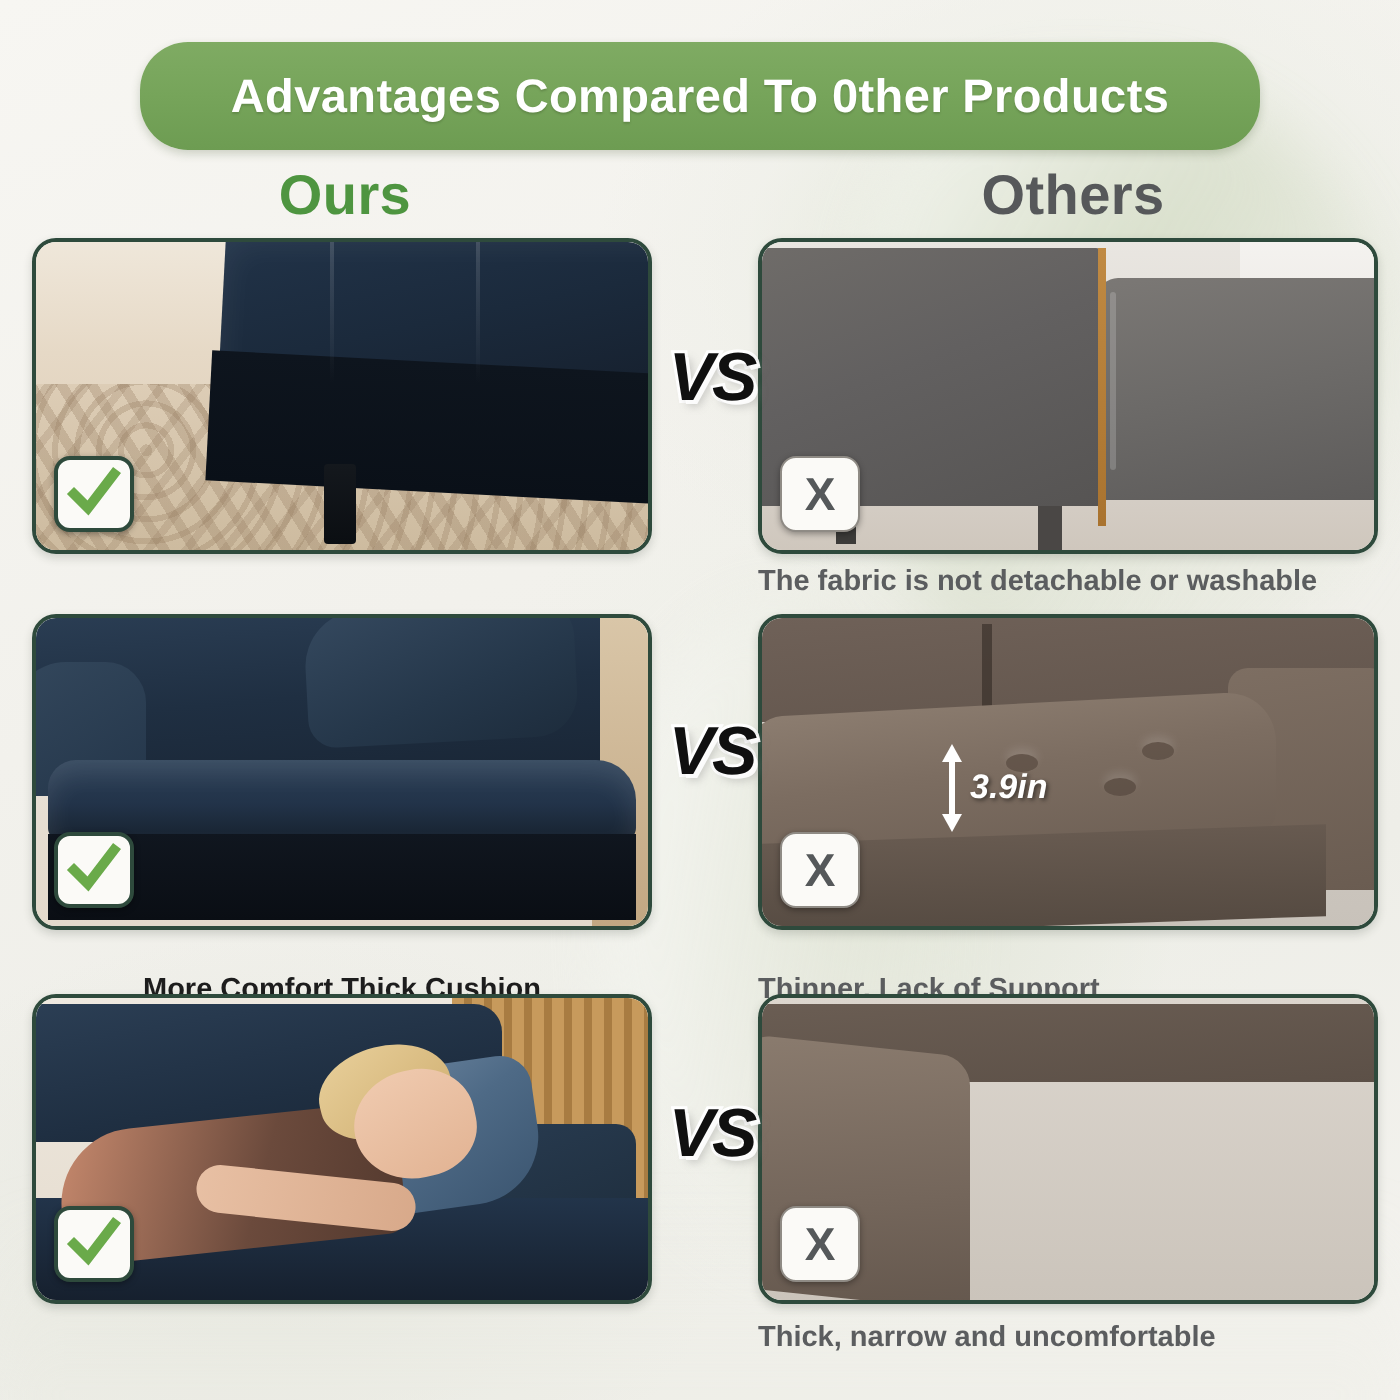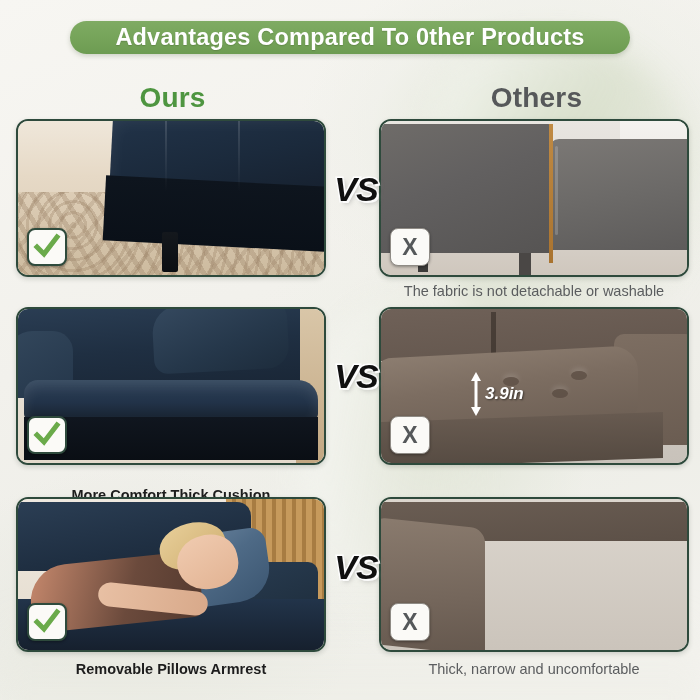--- a/index.html
+++ b/index.html
@@ -45,21 +45,21 @@
     left: 0px; top: 600px; width: 700px; height: 120px;
     background: linear-gradient(180deg, rgba(240,240,233,0) 0%, rgba(233,234,224,.7) 100%);
   }
 
   
   .banner {
     position: absolute;
     left: 70px;
     top: 21px;
     width: 560px;
-    height: 33px;
+    height: 54px;
     border-radius: 24px;
     background: linear-gradient(180deg, #7fab63 0%, #76a45a 50%, #6d9c52 100%);
     box-shadow: 0 2px 5px rgba(60,80,40,.22);
     display: flex;
     align-items: center;
     justify-content: center;
     box-sizing: border-box;
   }
   .banner-text {
     color: #ffffff;
@@ -416,23 +416,22 @@
   .caption.left {
     left: 16px;
     width: 310px;
     text-align: center;
     color: #1d1d1d;
     font-weight: bold;
   }
   .caption.right {
     left: 379px;
     width: 310px;
-    text-align: center;
     color: #5b5d5f;
-    font-weight: normal;
+    font-weight: bold;
   }
   .cap-r1 { top: 283px; }
   .cap-r2 { top: 487px; }
   .cap-r3 { top: 661px; }
 </style>
 </head>
 <body>
 
 <div class="page">
 
@@ -523,20 +522,21 @@
     <svg class="arrow" width="12" height="44" viewBox="0 0 12 44">
       <line x1="6" y1="7" x2="6" y2="37" stroke="#ffffff" stroke-width="3"></line>
       <polygon points="6,0 11,9 1,9" fill="#ffffff"></polygon>
       <polygon points="6,44 11,35 1,35" fill="#ffffff"></polygon>
     </svg>
     <span class="label">3.9in</span>
   </div>
 
   <div class="vs v2">VS</div>
   <div class="caption left cap-r2">More Comfort Thick Cushion</div>
+  <div class="caption right cap-r2">Thinner, Lack of Support</div>
 
   <div class="row r3">
     <div class="panel left">
       <div class="photo ph-r3l">
         <div class="slats"></div>
         <div class="sofaback"></div>
         <div class="armchair"></div>
         <div class="sofaseat"></div>
         <div class="bluepillow"></div>
         <div class="body"></div>
@@ -560,16 +560,15 @@
         <div class="tuft" style="left:64%;top:38%"></div>
         <div class="tuft" style="left:70%;top:52%"></div>
       </div>
       <div class="badge cross">
         <span style="font-size:23px;font-weight:bold;color:#55585a;line-height:1;">X</span>
       </div>
     </div>
   </div>
 
   <div class="vs v3">VS</div>
-  <div class="caption left cap-r3">Removable Pillows Armrest</div>
   <div class="caption right cap-r3">Thick, narrow and uncomfortable</div>
 
 </div>
 
 </body></html>

